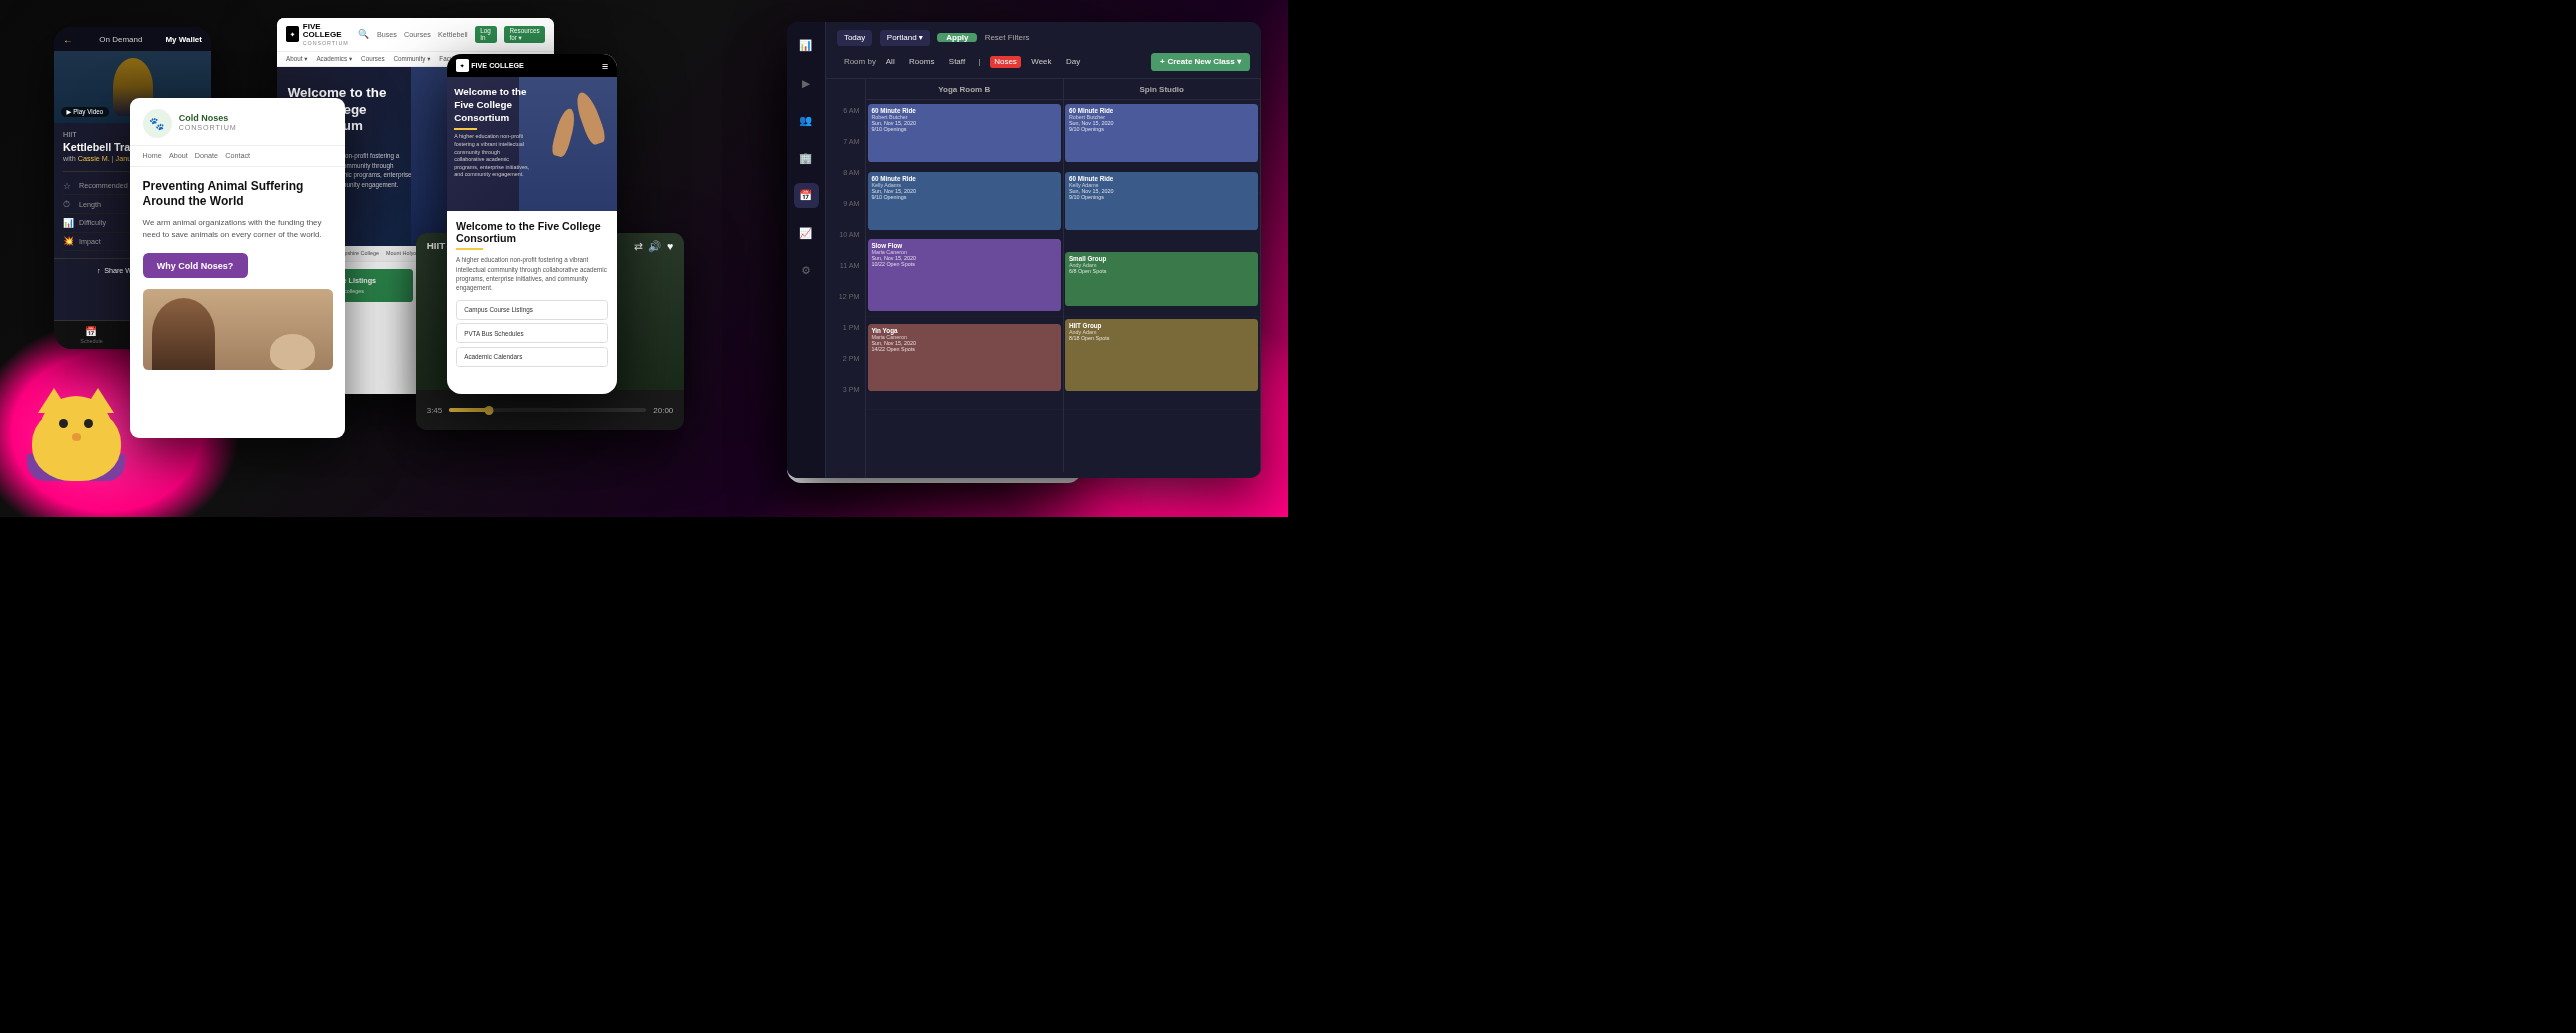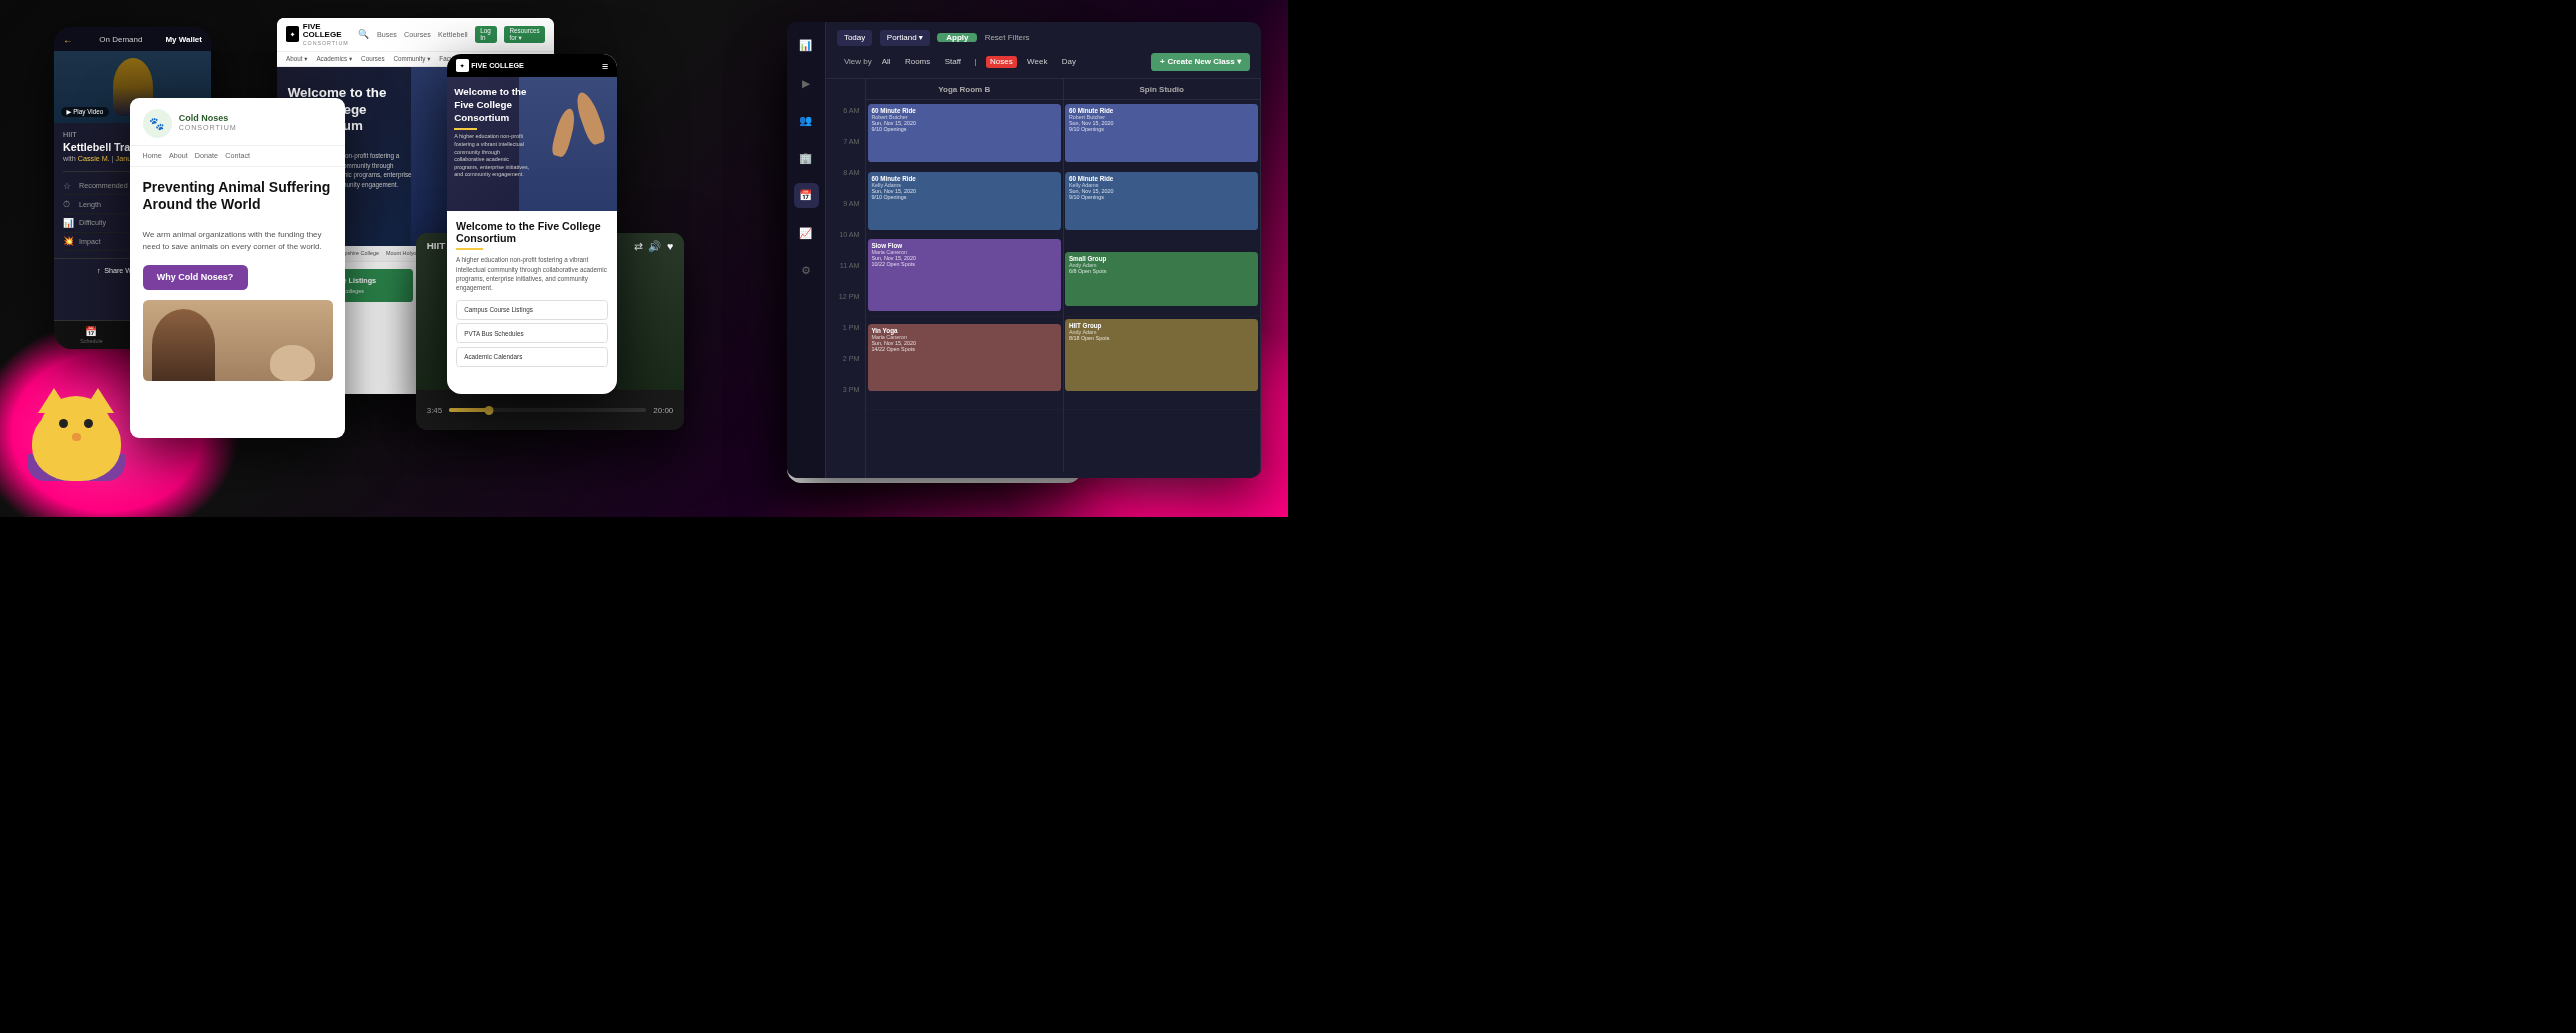--- a/index.html
+++ b/index.html
@@ -330,25 +330,25 @@
       border-bottom: 0.9px solid #eee;
     }
     .cn-nav-item {
       font-size: 7.2px;
       color: #666;
     }
     .cn-content {
       padding: 12.5px;
     }
     .cn-title {
-      font-size: 14px;
+      font-size: 12px;
       font-weight: 800;
       color: #111;
       line-height: 1.2;
-      margin-bottom: 16px;
+      margin-bottom: 9px;
     }
     .cn-description {
       font-size: 8px;
       color: #555;
       line-height: 1.5;
       margin-bottom: 12.5px;
     }
     .cn-cta-btn {
       display: inline-block;
       background: #7b3fa0;
@@ -1578,21 +1578,21 @@
 
       <div class="dash-toolbar">
         <div class="dash-toolbar-btn">Today</div>
         <div class="dash-toolbar-btn">
           <span>Portland</span>
           <span> ▾</span>
         </div>
         <div class="dash-toolbar-apply">Apply</div>
         <div style="color:#aaa;font-size:8px">Reset Filters</div>
         <div class="dash-view-controls">
-          <span class="dash-view-label">View by</span>
+          <span class="dash-view-label">Room by</span>
           <span class="dash-view-btn">All</span>
           <span class="dash-view-btn">Rooms</span>
           <span class="dash-view-btn">Staff</span>
           <span style="color:#aaa;font-size:8px;margin:0 3.6px">|</span>
           <span class="dash-view-btn active">Noses</span>
           <span class="dash-view-btn">Week</span>
           <span class="dash-view-btn">Day</span>
         </div>
         <div class="dash-create-btn">
           <span>+</span>

